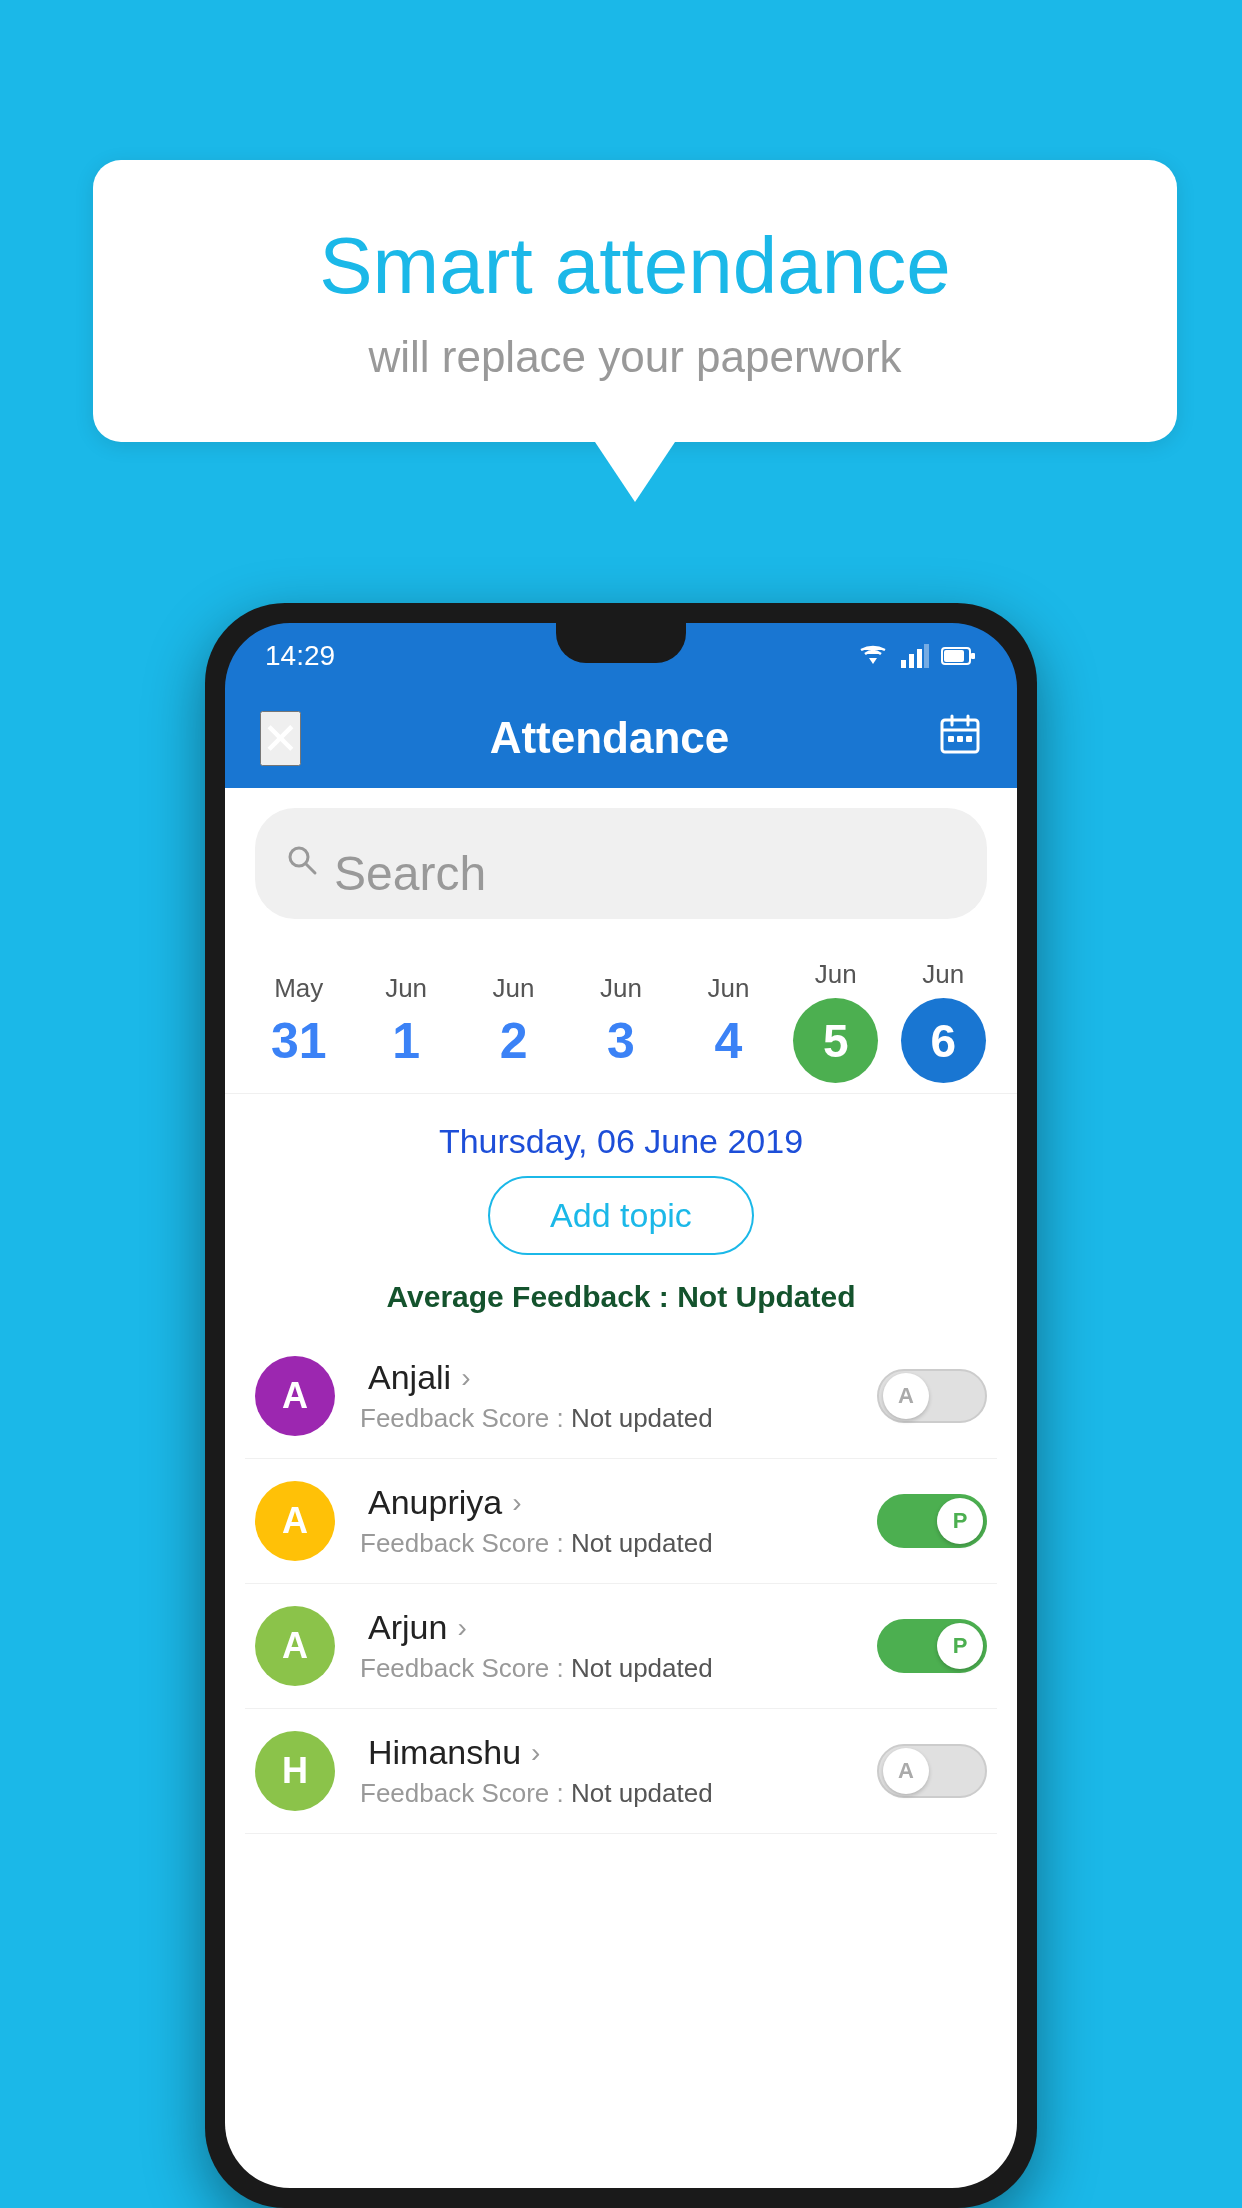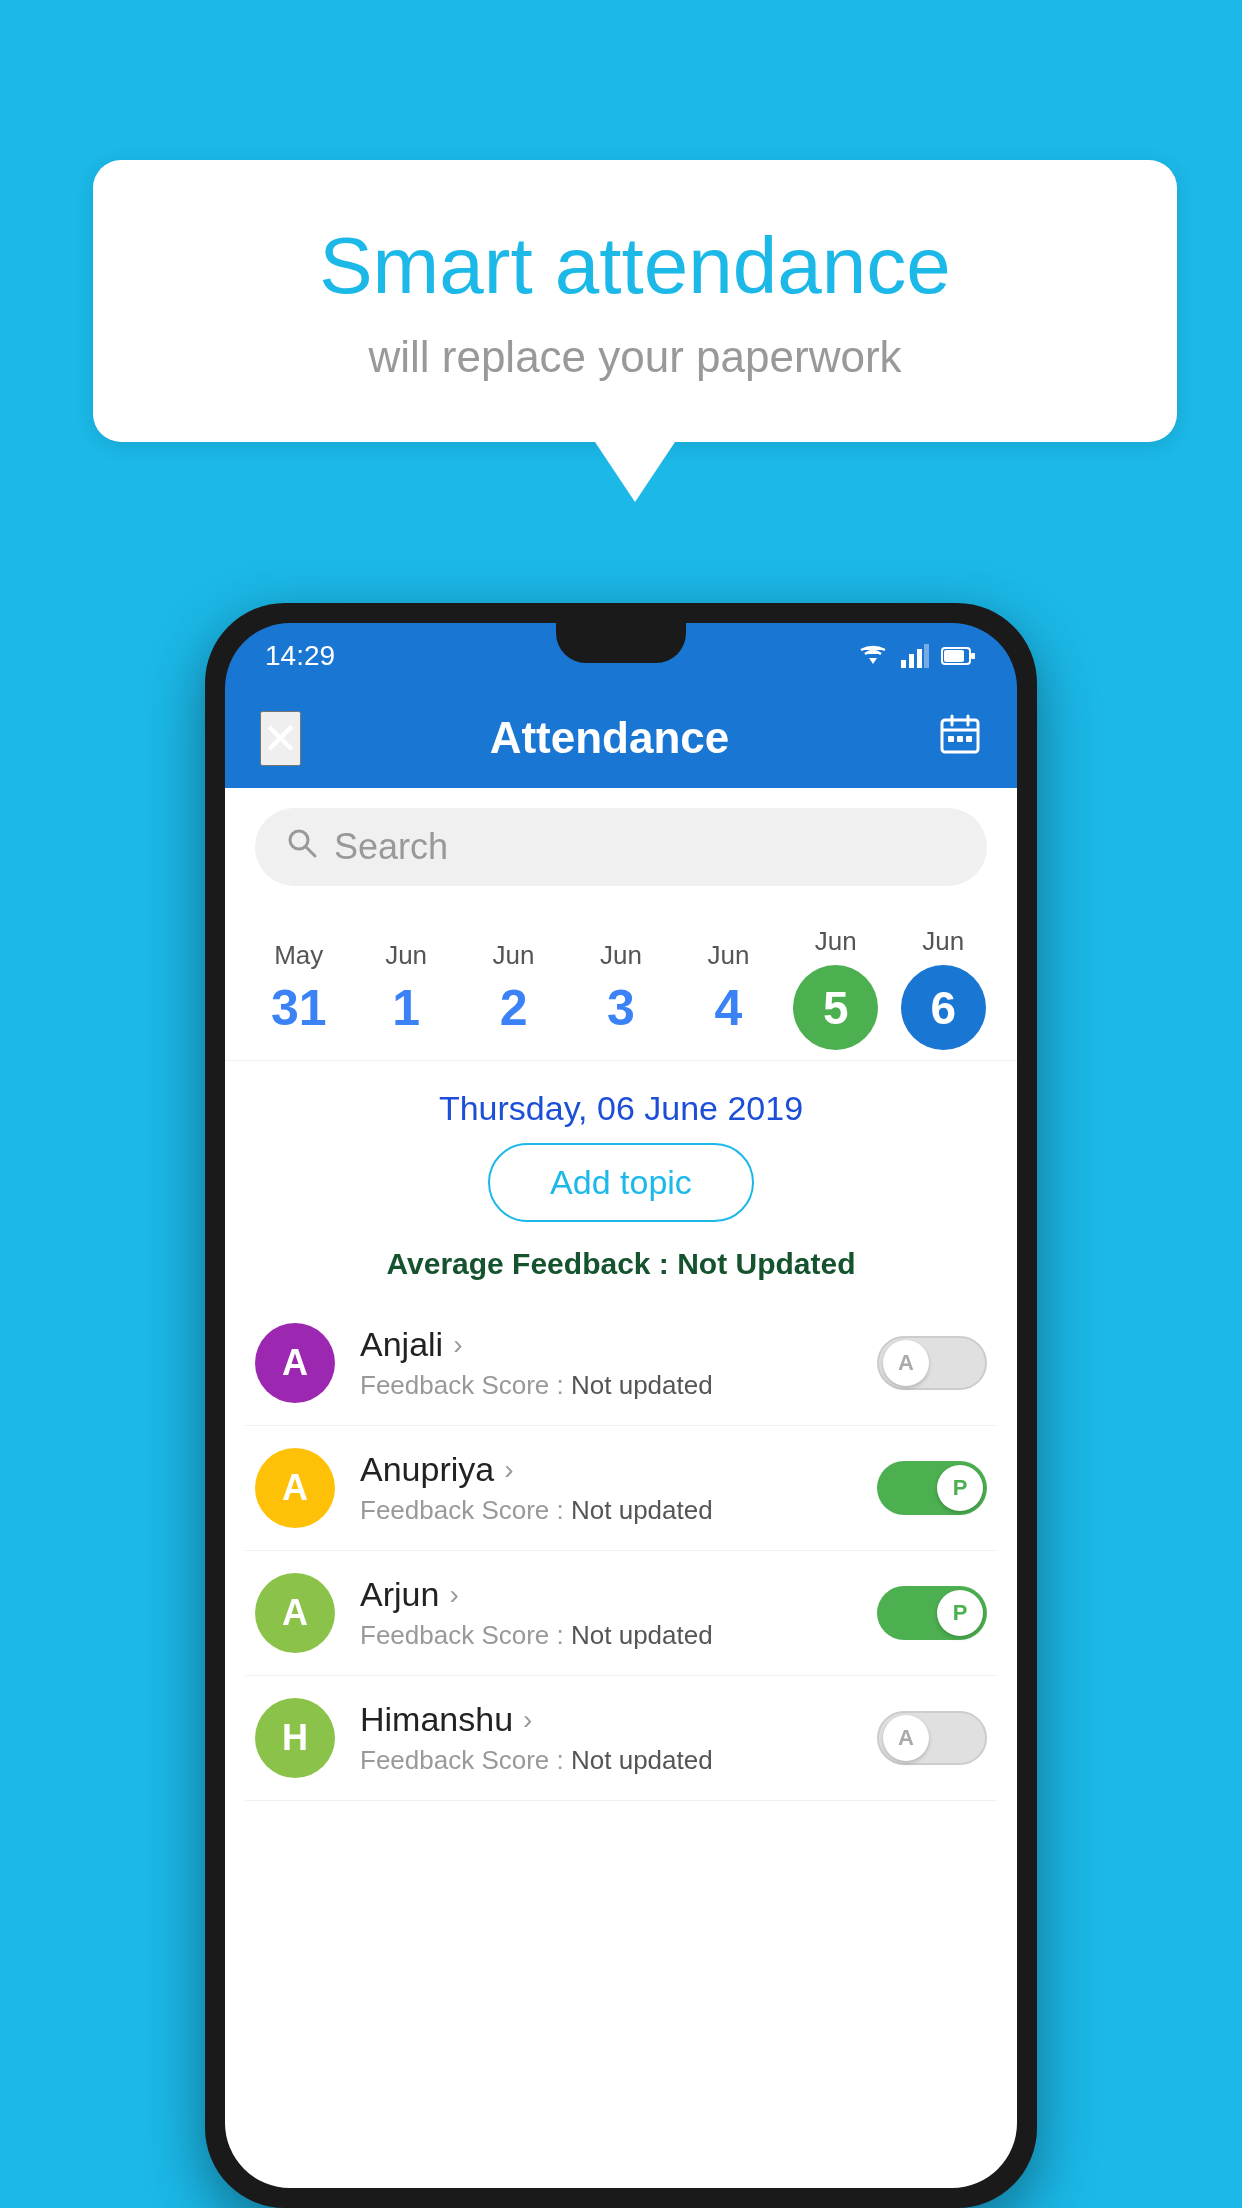--- a/index.html
+++ b/index.html
@@ -165,21 +165,22 @@
       gap: 15px;
     }
 
     .search-icon-svg {
       color: #999;
       font-size: 32px;
     }
 
     .search-text {
       color: #999;
-      font-size: 36px;
+      font-size: 48px;
+      margin-top: 20px;
     }
 
     
     .date-strip {
       display: flex;
       padding: 20px 20px 10px;
       align-items: center;
       justify-content: space-around;
       border-bottom: 1px solid #f0f0f0;
     }
@@ -305,20 +306,21 @@
       flex: 1;
     }
 
     .student-name {
       font-size: 34px;
       color: #222;
       font-weight: 500;
       display: flex;
       align-items: center;
       gap: 10px;
+      margin-left: 8px;
     }
 
     .student-name .chevron {
       color: #999;
       font-size: 28px;
     }
 
     .student-feedback {
       font-size: 26px;
       color: #999;

